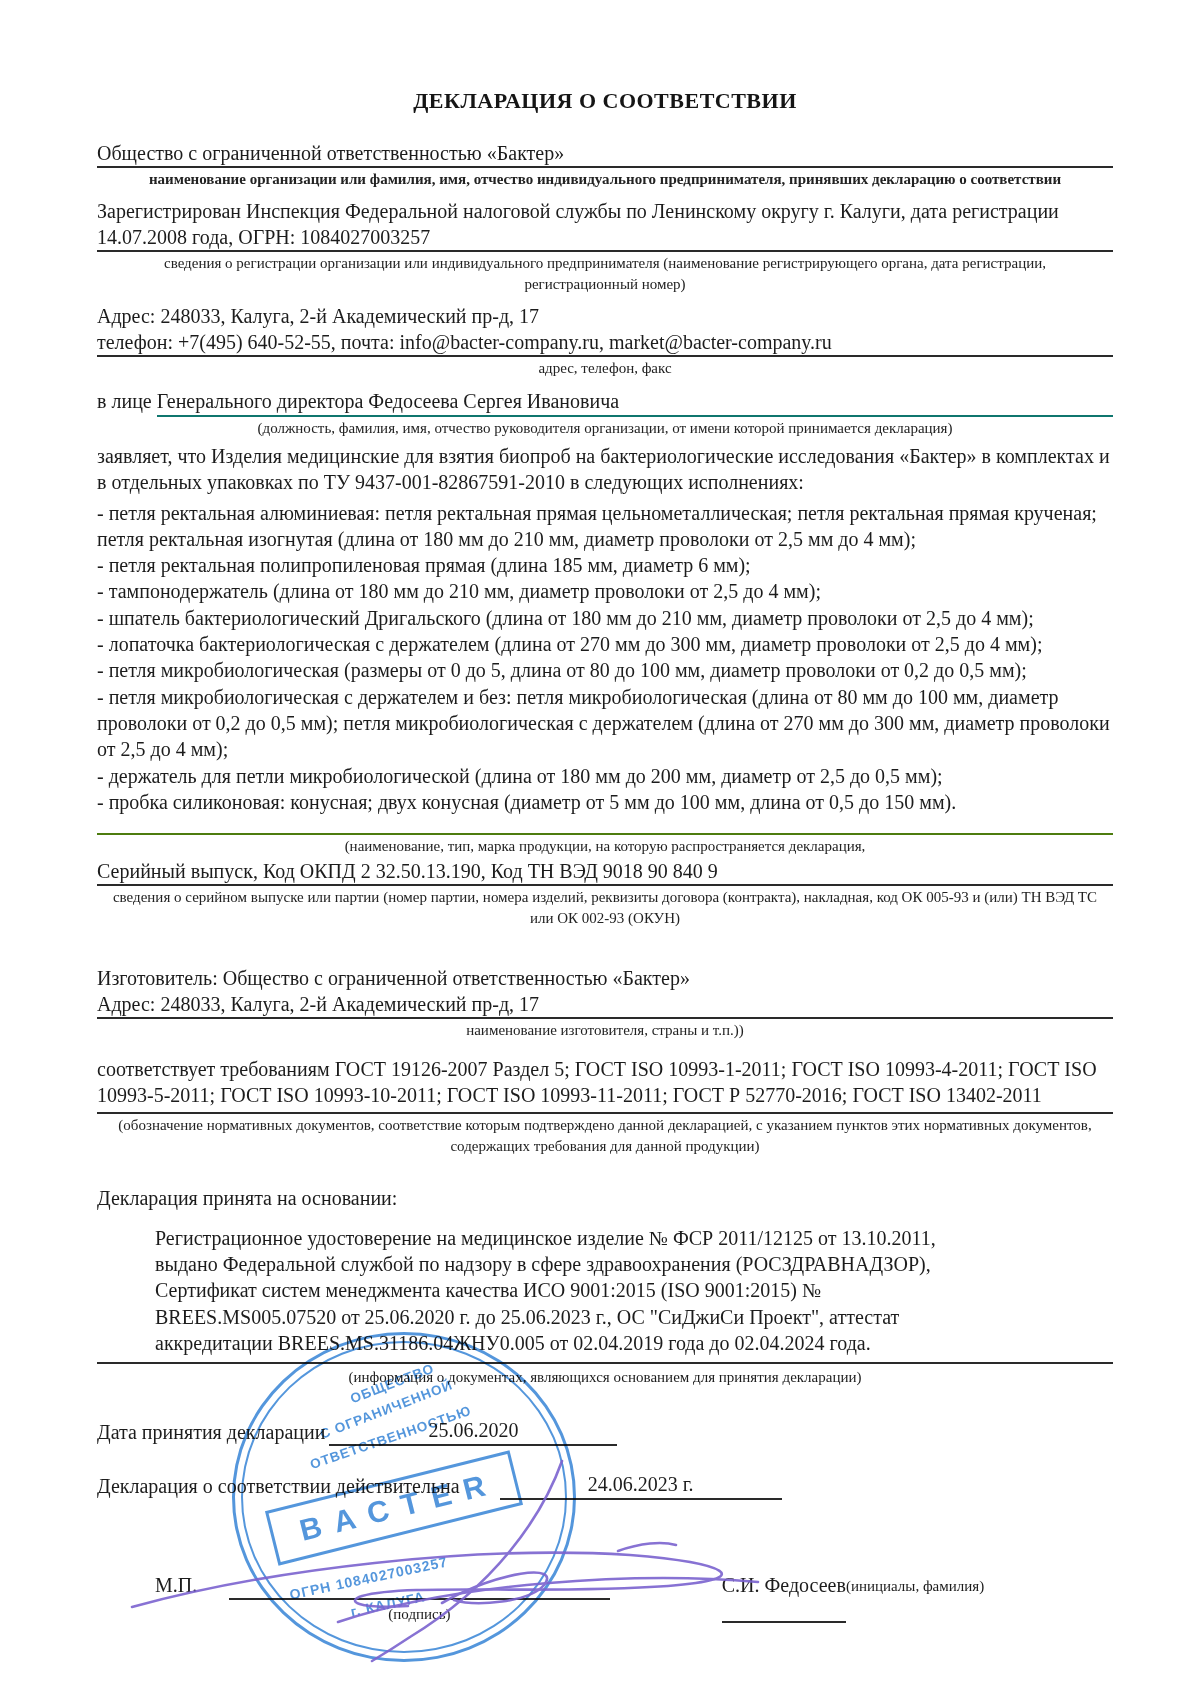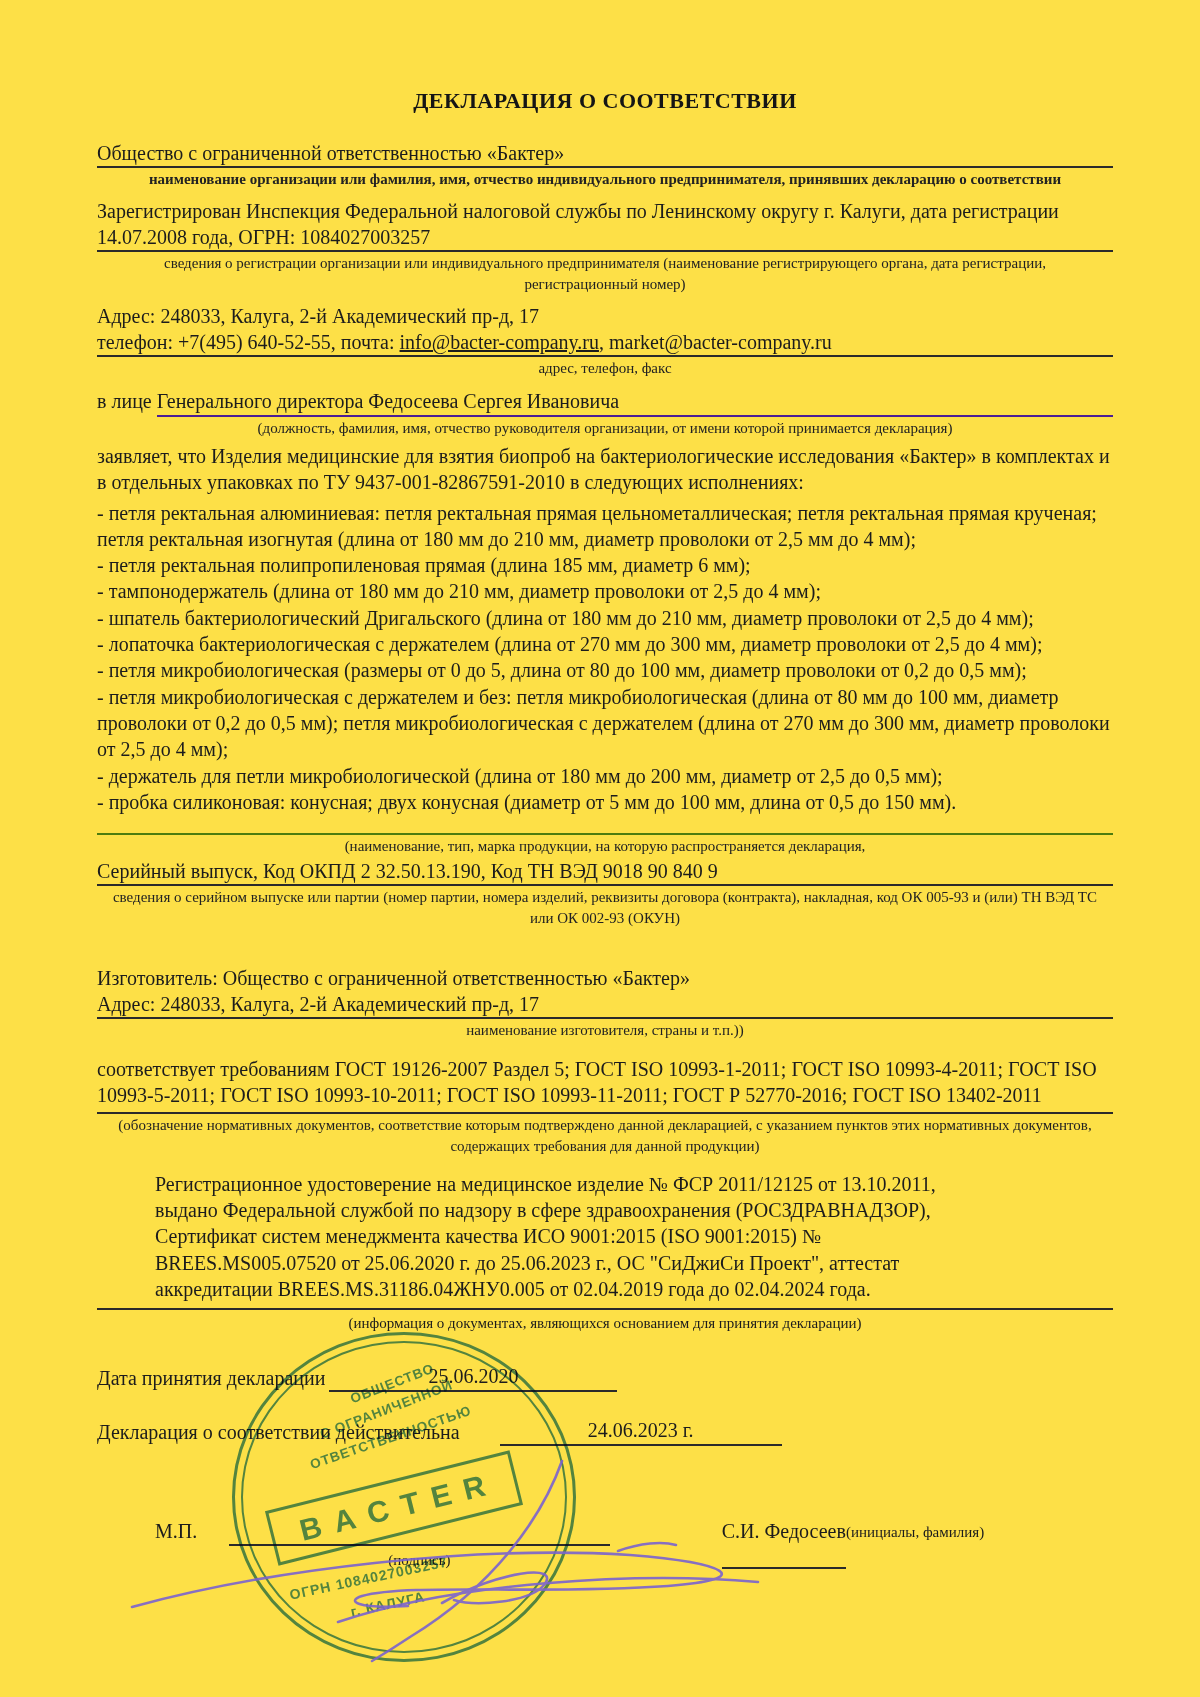--- a/index.html
+++ b/index.html
@@ -1,20 +1,20 @@
 <!DOCTYPE html>
 <html style="--stamp-blue: #2e7fd4; --sig-purple: #7b63cf;"><head>
 <meta charset="utf-8">
 <style>
   html,body{margin:0;padding:0;background:#e8e8e8;}
   .page{
     position:relative;
     width:1200px;height:1697px;
     margin:0 auto;
-    background:#fde047;
+    background:#ffffff;
     font-family:"Liberation Serif","DejaVu Serif",serif;
     color:#1c1c1c;
     overflow:hidden;
     box-sizing:border-box;
     padding:88px 87px 0 97px;
   }
   .content{position:relative;width:1016px;}
   .doc-title{
     text-align:center;font-weight:bold;font-size:22px;letter-spacing:.5px;
     color:#151515;margin:0 0 26px 0;
@@ -25,21 +25,21 @@
     font-size:15px;line-height:21px;text-align:center;color:#222;
     margin:1px auto 0 auto;
   }
   .cap-org{max-width:950px;font-weight:bold;}
   .cap-reg{max-width:960px;}
   .cap-serial{max-width:990px;}
   .cap-conf{max-width:1005px;}
   .mt8{margin-top:8px;}
   .rep-row{display:flex;margin-top:9px;}
   .rep-prefix{font-size:20px;line-height:27px;white-space:pre;}
-  .rep-value{flex:1;font-size:20px;line-height:27px;border-bottom:2px solid #4c1d95;}
+  .rep-value{flex:1;font-size:20px;line-height:27px;border-bottom:2px solid #0f766e;}
   .statement{font-size:20px;line-height:26.3px;margin-top:4px;}
   .list{border-bottom:2px solid #4d7c0f;padding-bottom:18px;}
   .serial-line{font-size:20px;line-height:26px;border-bottom:2px solid #2a2a2a;margin-top:1px;}
   .block-gap{height:36px;}
   .manufacturer{font-size:20px;line-height:26px;border-bottom:2px solid #2a2a2a;}
   .conformity{font-size:20px;line-height:26.3px;border-bottom:2px solid #2a2a2a;padding-bottom:3px;margin-top:15px;}
   .basis-head{font-size:20px;line-height:26px;margin-top:28px;}
   .basis-text{
     font-size:20px;line-height:26.3px;
     margin:14px 150px 0 58px;
@@ -54,21 +54,21 @@
   .dv1{width:288px;margin-left:4px;}
   .dv2{width:282px;margin-left:40px;}
   .valid-row{margin-top:24px;}
   .sign-row{display:flex;margin-top:72px;font-size:20px;}
   .mp{margin-left:58px;line-height:26px;}
   .sign-block{width:420px;margin-left:32px;display:flex;flex-direction:column;}
   .sign-line{border-bottom:2px solid #2a2a2a;height:26px;}
   .sign-cap{font-size:15px;text-align:center;margin-top:6px;}
   .name-block{width:432px;margin-left:112px;display:flex;flex-direction:row;}
   .name-text{text-align:center;line-height:26px;border-bottom:2px solid #2a2a2a;}
-  .u-mail{text-decoration:underline;}
+  .u-mail{}
   
   .stamp{
     position:absolute;left:232px;top:1332px;width:344px;height:330px;
     color:var(--stamp-blue,#2e7fd4);
     font-family:"Liberation Sans","DejaVu Sans",sans-serif;
     opacity:.82;mix-blend-mode:multiply;pointer-events:none;
   }
   .ring-outer{
     position:absolute;inset:0;border:3.5px solid var(--stamp-blue,#2e7fd4);border-radius:50%;
   }
@@ -135,20 +135,21 @@
 
     <div class="manufacturer">
       <div>Изготовитель: Общество с ограниченной ответственностью «Бактер»</div>
       <div>Адрес: 248033, Калуга, 2-й Академический пр-д, 17</div>
     </div>
     <div class="caption">наименование изготовителя, страны и т.п.))</div>
 
     <div class="conformity">соответствует требованиям ГОСТ 19126-2007 Раздел 5; ГОСТ ISO 10993-1-2011; ГОСТ ISO 10993-4-2011; ГОСТ ISO 10993-5-2011; ГОСТ ISO 10993-10-2011; ГОСТ ISO 10993-11-2011; ГОСТ Р 52770-2016; ГОСТ ISO 13402-2011</div>
     <div class="caption cap-conf">(обозначение нормативных документов, соответствие которым подтверждено данной декларацией, с указанием пунктов этих нормативных документов, содержащих требования для данной продукции)</div>
 
+    <div class="basis-head">Декларация принята на основании:</div>
     <div class="basis-text">Регистрационное удостоверение на медицинское изделие № ФСР 2011/12125 от 13.10.2011, выдано Федеральной службой по надзору в сфере здравоохранения (РОСЗДРАВНАДЗОР), Сертификат систем менеджмента качества ИСО 9001:2015 (ISO 9001:2015) № BREES.MS005.07520 от 25.06.2020 г. до 25.06.2023 г., ОС "СиДжиСи Проект", аттестат аккредитации BREES.MS.31186.04ЖНУ0.005 от 02.04.2019 года до 02.04.2024 года.</div>
     <div class="basis-underline"></div>
     <div class="basis-caption">(информация о документах, являющихся основанием для принятия декларации)</div>
 
     <div class="date-row">
       <span class="date-label">Дата принятия декларации</span>
       <span class="date-value dv1">25.06.2020</span>
     </div>
 
     <div class="date-row valid-row">

